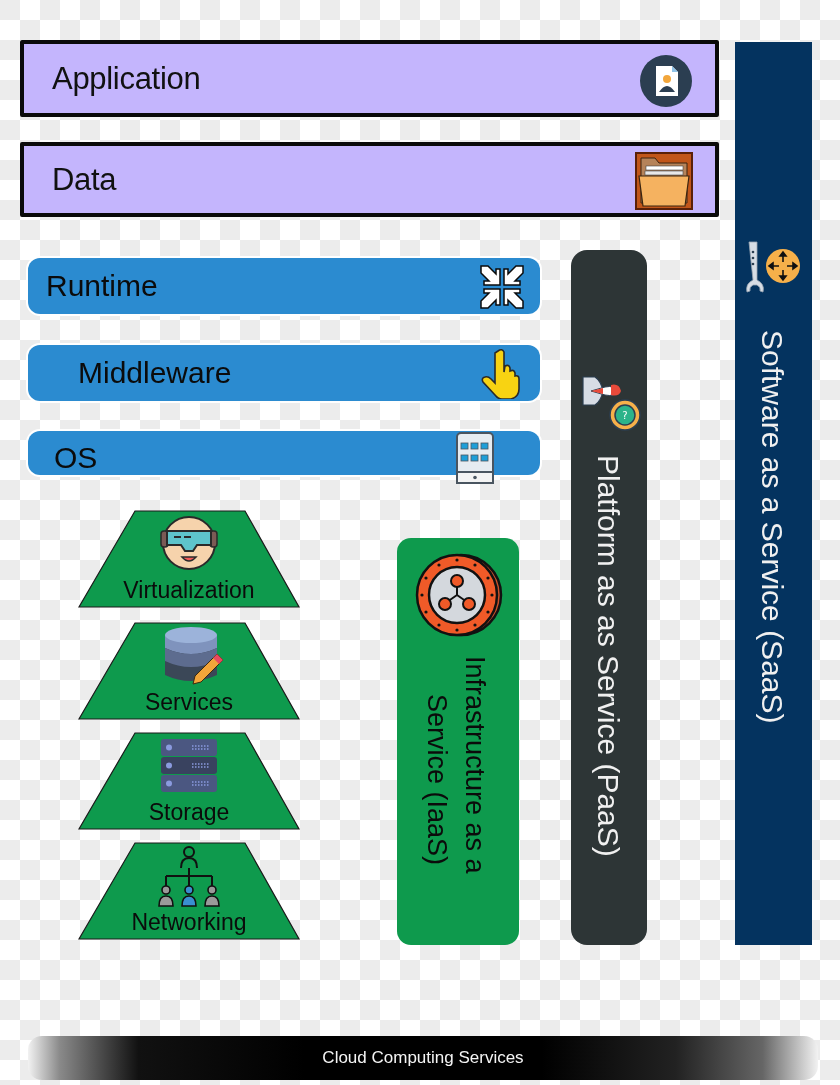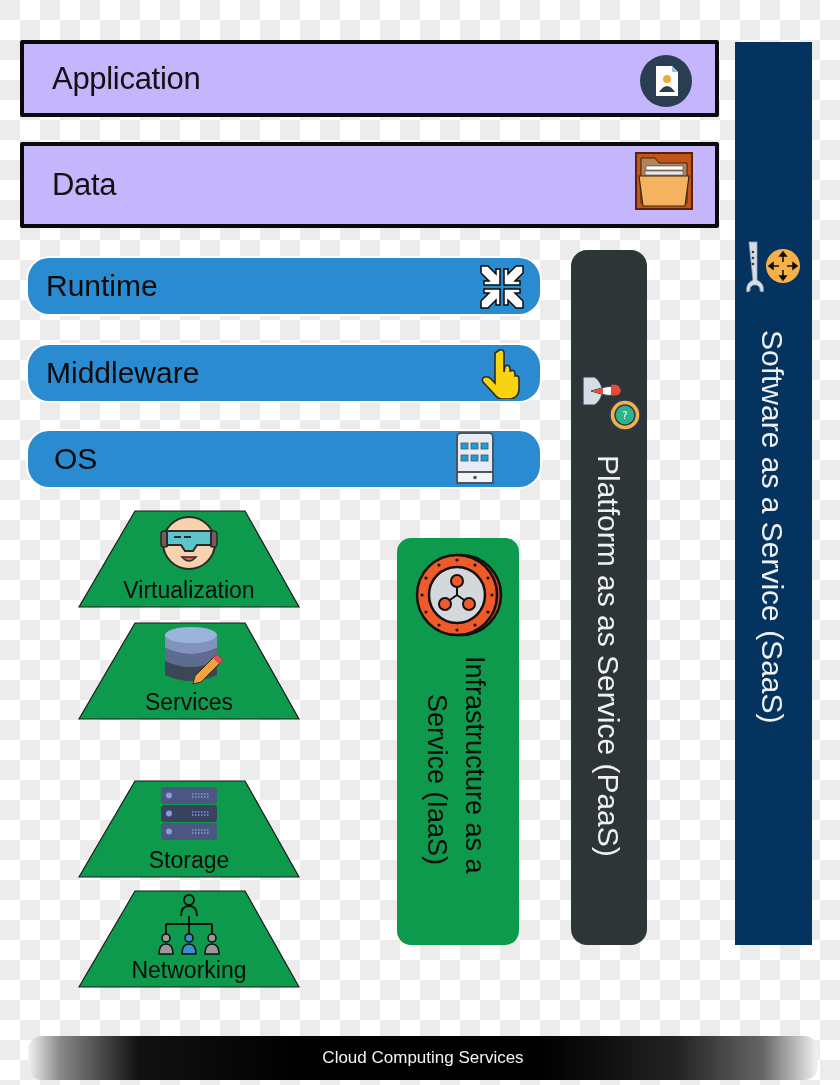--- a/index.html
+++ b/index.html
@@ -21,21 +21,21 @@
       display: flex; align-items: center;
     }
     .orange-bar .label {
       font-family: "Liberation Sans", sans-serif; font-size: 31px; color: #111;
       margin-left: 28px; letter-spacing: -0.3px;
     }
     .orange-bar .icon { position: absolute; right: 22px; }
 
     
     .blue-bar {
-      background: #2b8bd0; border-radius: 21px;
+      background: #2b8bd0; border-radius: 12px;
       box-shadow: 0 0 0 2px #ffffff;
       display: flex; align-items: center;
     }
     .blue-bar .label {
       font-family: "Liberation Sans", sans-serif; font-size: 30px; color: #0b0b0b;
       margin-left: 18px;
     }
     .blue-bar .icon { position: absolute; right: 28px; }
 
     
@@ -75,21 +75,21 @@
     <svg width="54" height="54" viewBox="0 0 54 54">
       <circle cx="27" cy="27" r="26" fill="#2b3e51"></circle>
       <path d="M17 12 h16 l6 6 v24 h-22z" fill="#ffffff"></path>
       <path d="M33 12 l6 6 h-6z" fill="#8fc3e8"></path>
       <circle cx="28" cy="25" r="4" fill="#f2a63b"></circle>
       <path d="M20 38 q8 -12 16 0z" fill="#2b3e51"></path>
     </svg>
   </span>
 </div>
 
-<div class="abs orange-bar" style="left:20px; top:142px; width:699px; height:86px;">
+<div class="abs orange-bar" style="left:20px; top:142px; width:699px; height:75px;">
   <span class="label">Data</span>
   <span class="icon" style="top:6px;">
     <svg width="58" height="58" viewBox="0 0 58 58">
       <rect x="1" y="1" width="56" height="56" fill="#c1561a" stroke="#5a2008" stroke-width="2"></rect>
       <path d="M6 6 h14 l4 5 h28 v40 h-46z" fill="#b5835a" stroke="#3a2410" stroke-width="1"></path>
       <rect x="11" y="14" width="37" height="4" fill="#ffffff" stroke="#444" stroke-width="0.6"></rect>
       <rect x="10" y="19" width="38" height="4" fill="#e8e8e8" stroke="#444" stroke-width="0.6"></rect>
       <path d="M4 24 h50 l-4 30 h-42z" fill="#f5b260" stroke="#3a2410" stroke-width="1.2"></path>
     </svg>
   </span>
@@ -100,30 +100,30 @@
   <span class="icon" style="top:5px; right:14px;">
     <svg width="48" height="48" viewBox="0 0 48 48" fill="#ffffff" stroke="#0b0b0b" stroke-width="1.5">
       <path d="M3 3 h7 l8 8 v-5 h4 v16 h-16 v-4 h5 l-8 -8z"></path>
       <path d="M45 3 h-7 l-8 8 v-5 h-4 v16 h16 v-4 h-5 l8 -8z"></path>
       <path d="M3 45 h7 l8 -8 v5 h4 v-16 h-16 v4 h5 l-8 8z"></path>
       <path d="M45 45 h-7 l-8 -8 v5 h-4 v-16 h16 v4 h-5 l8 8z"></path>
     </svg>
   </span>
 </div>
 
-<div class="abs blue-bar" style="left:28px; top:345px; width:512px; height:56px;">
+<div class="abs blue-bar" style="left:28px; top:345px; width:512px; height:56px;padding-left:32px;">
   <span class="label">Middleware</span>
   <span class="icon" style="top:2px; right:16px;">
     <svg width="44" height="52" viewBox="0 0 44 52">
       <path d="M18 4 q4 -3 6 1 v20 l1 -6 q4 -2 5 2 l0 3 q4 -2 5 2 v3 q4 -1 4 3 v10 q0 8 -8 10 h-9 q-4 0 -7 -4 l-12 -13 q-2 -4 2 -5 q3 -1 6 2 l4 4 v-30z" fill="#f8d312" stroke="#2a2a2a" stroke-width="1.6"></path>
     </svg>
   </span>
 </div>
 
-<div class="abs blue-bar" style="left:28px; top:431px; width:512px; height:56px;">
+<div class="abs blue-bar" style="left:28px; top:431px; width:512px; height:44px;align-items:flex-end;">
   <span class="label" style="margin-left:26px;">OS</span>
   <span class="icon" style="top:1px; right:46px;">
     <svg width="38" height="52" viewBox="0 0 38 52">
       <rect x="1" y="1" width="36" height="50" rx="4" fill="#e6ecf1" stroke="#4a5560" stroke-width="2"></rect>
       <rect x="1" y="40" width="36" height="11" fill="#f3f3f3" stroke="#4a5560" stroke-width="2"></rect>
       <circle cx="19" cy="45.5" r="1.8" fill="#4a5560"></circle>
       <g fill="#1e9ed8" stroke="#4a5560" stroke-width="0.8">
         <rect x="5" y="11" width="7" height="6"></rect>
           <rect x="15" y="11" width="7" height="6"></rect>
           <rect x="25" y="11" width="7" height="6"></rect>
@@ -162,21 +162,21 @@
       <path d="M4 9 v13 q26 12 52 0 v-13z" fill="#7f93bd"></path>
       <path d="M4 22 v13 q26 12 52 0 v-13 q-26 12 -52 0z" fill="#5d6c8f"></path>
       <ellipse cx="30" cy="9" rx="26" ry="8" fill="#9cb3da"></ellipse>
       <path d="M56 28 l6 6 l-22 22 l-8 2 l2 -8z" fill="#f3a53a" stroke="#3a2a10" stroke-width="1"></path>
       <path d="M56 28 l6 6 l-4 4 l-6 -6z" fill="#e84a5f"></path>
     </svg>
   </span>
   <span class="label">Services</span>
 </div>
 
-<div class="abs trap" style="left:78px; top:732px;margin-top:48px;">
+<div class="abs trap" style="left:78px; top:732px;">
   <svg class="shape" width="222" height="98" viewBox="0 0 222 98">
       <polygon points="57,1 167,1 221,97 1,97" fill="#0e9a4d" stroke="#1a1a1a" stroke-width="1.2"></polygon>
     </svg>
   <span class="icon" style="top:6px;">
     <svg width="58" height="56" viewBox="0 0 58 56">
       <rect x="1" y="1" width="56" height="17" rx="3" fill="#4b5781"></rect>
       <rect x="1" y="19" width="56" height="17" rx="3" fill="#39425f"></rect>
       <rect x="1" y="37" width="56" height="17" rx="3" fill="#4b5781"></rect>
       <g fill="#8a9ade">
         <circle cx="9" cy="9.5" r="3"></circle>
@@ -186,21 +186,21 @@
       <g stroke="#8a9ade" stroke-width="1.6" stroke-dasharray="1.5 1.5">
         <path d="M32 8 h18 M32 11 h18"></path>
           <path d="M32 26 h18 M32 29 h18"></path>
           <path d="M32 44 h18 M32 47 h18"></path>
       </g>
     </svg>
   </span>
   <span class="label">Storage</span>
 </div>
 
-<div class="abs trap" style="left:78px; top:842px;margin-top:48px;">
+<div class="abs trap" style="left:78px; top:842px;">
   <svg class="shape" width="222" height="98" viewBox="0 0 222 98">
       <polygon points="57,1 167,1 221,97 1,97" fill="#0e9a4d" stroke="#1a1a1a" stroke-width="1.2"></polygon>
     </svg>
   <span class="icon" style="top:2px;">
     <svg width="66" height="64" viewBox="0 0 66 64">
       <g stroke="#111" stroke-width="2" fill="none">
         <circle cx="33" cy="8" r="5"></circle>
           <path d="M25 24 q0 -10 8 -10 q8 0 8 10"></path>
         <path d="M33 24 v8 M10 32 h46 M10 32 v10 M33 32 v10 M56 32 v10"></path>
       </g>

